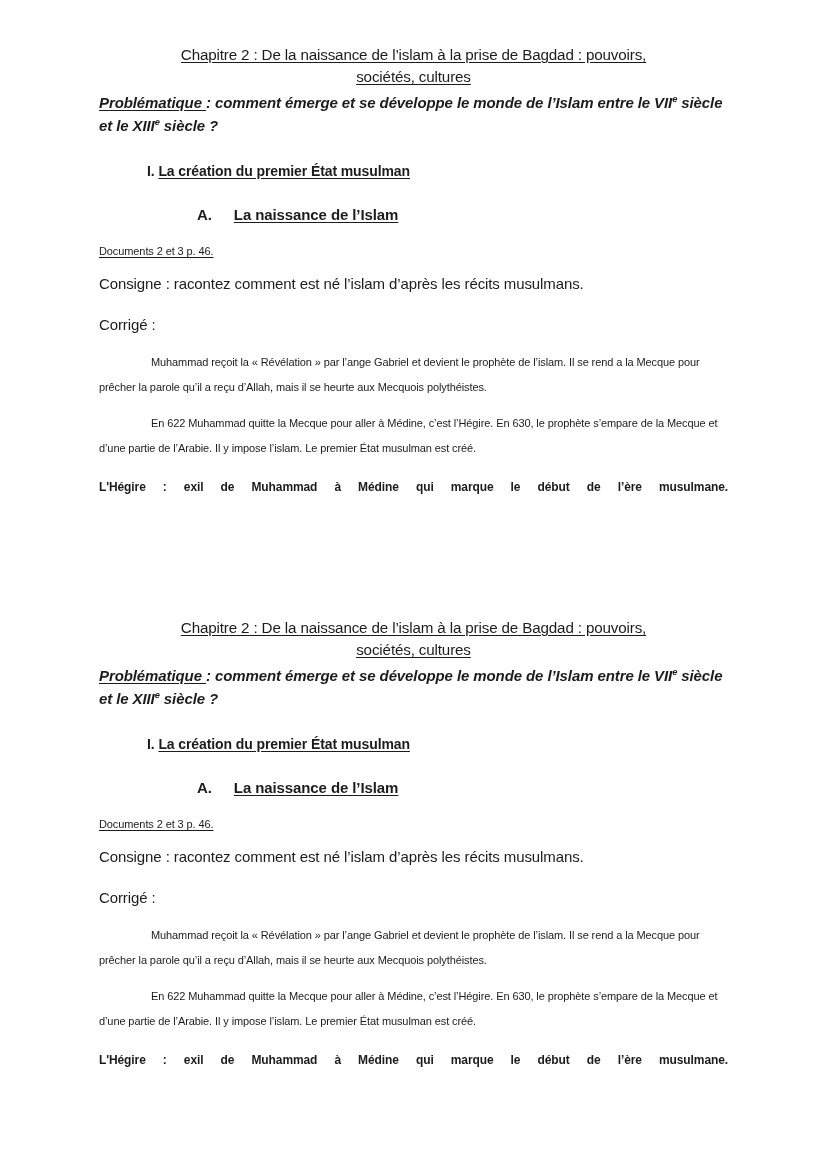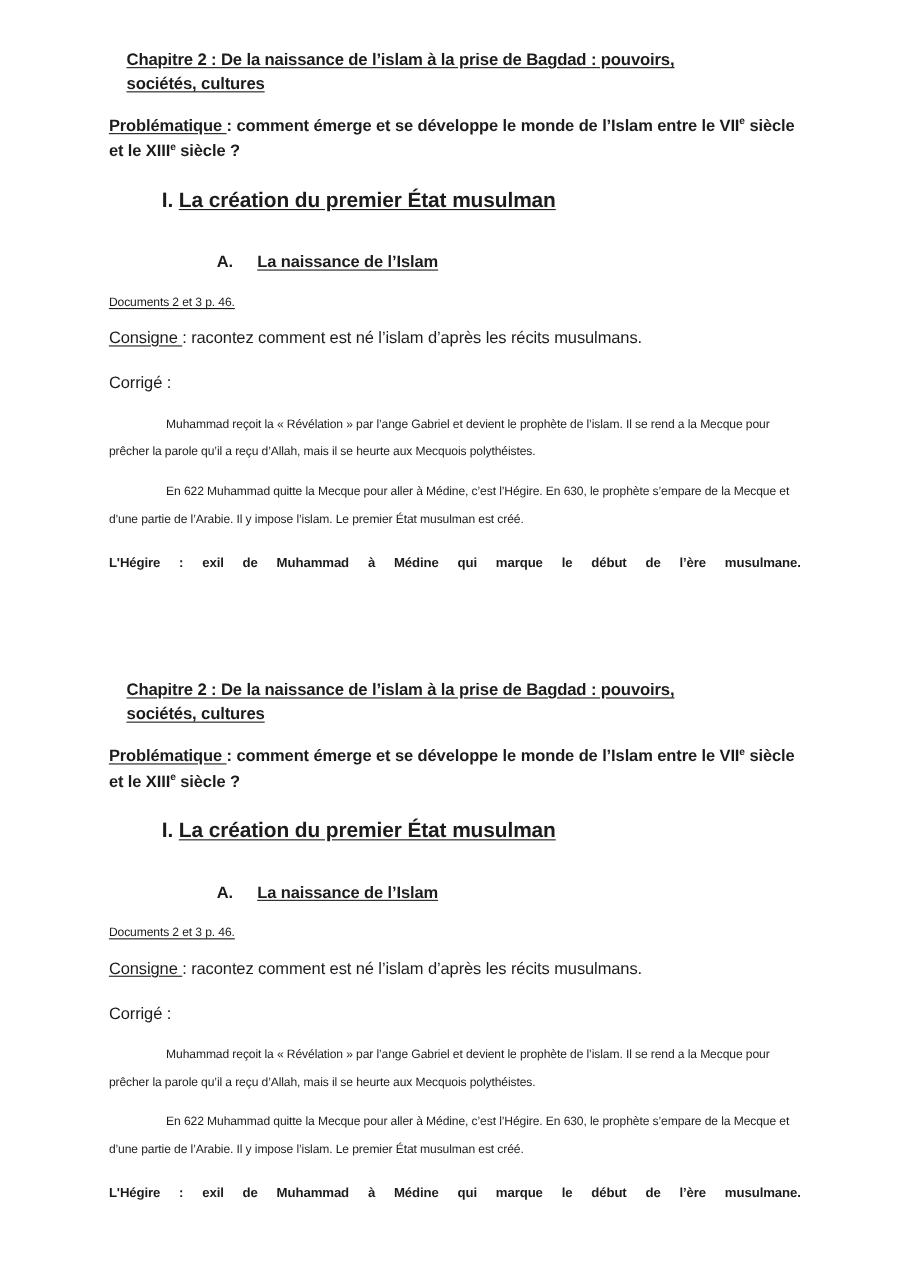--- a/index.html
+++ b/index.html
@@ -26,60 +26,62 @@
   .doc-block {
     position: absolute;
     left: 0;
     width: 629px;
   }
   #block-1 { top: 44px; }
   #block-2 { top: 617px; }
 
   .chapter-title {
     font-size: 15.2px;
-    font-weight: bold;
+    font-weight: normal;
+    text-align: center;
     line-height: 22px;
     letter-spacing: -0.15px;
     margin: 0 0 0 0;
     padding: 0 16px;
   }
   .chapter-title .u {
     text-decoration: underline;
     text-underline-offset: 2px;
   }
 
   .problematique {
-    margin-top: 16px;
-    font-size: 15px;
-    font-weight: bold;
+    margin-top: 4px;
+    font-size: 15px;
+    font-weight: bold;
+    font-style: italic;
     line-height: 22.5px;
     text-align: left;
     letter-spacing: -0.1px;
   }
   .problematique .lead {
     text-decoration: underline;
     text-underline-offset: 2px;
   }
 
   .heading-1 {
     margin-top: 23px;
     padding-left: 48px;
-    font-size: 19px;
+    font-size: 14px;
     font-weight: bold;
     line-height: 22px;
     letter-spacing: -0.1px;
   }
   .heading-1 .num { text-decoration: none; }
   .heading-1 .ttl {
     text-decoration: underline;
     text-underline-offset: 2px;
   }
 
   .heading-2 {
-    margin-top: 34px;
+    margin-top: 22px;
     padding-left: 98px;
     font-size: 15px;
     font-weight: bold;
     line-height: 22px;
     letter-spacing: -0.1px;
   }
   .heading-2 .num { text-decoration: none; }
   .heading-2 .gap { display: inline-block; width: 22px; }
   .heading-2 .ttl {
     text-decoration: underline;
@@ -97,21 +99,20 @@
     text-underline-offset: 2px;
   }
 
   .consigne {
     margin-top: 2px;
     font-size: 15px;
     line-height: 21px;
     letter-spacing: -0.1px;
   }
   .consigne .lbl {
-    text-decoration: underline;
     text-underline-offset: 2px;
   }
 
   .corrige-label {
     margin-top: 20px;
     font-size: 15px;
     line-height: 21px;
     letter-spacing: -0.1px;
   }
   .corrige-label .lbl {

